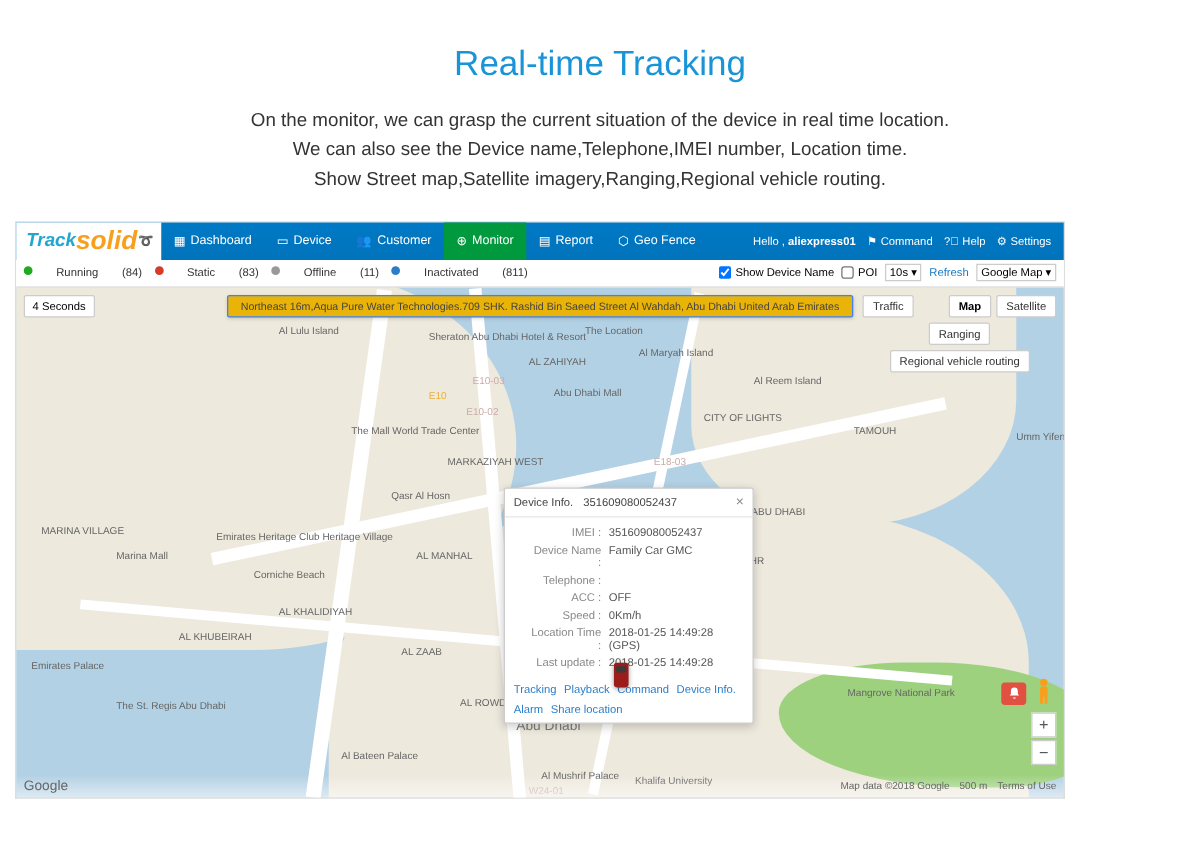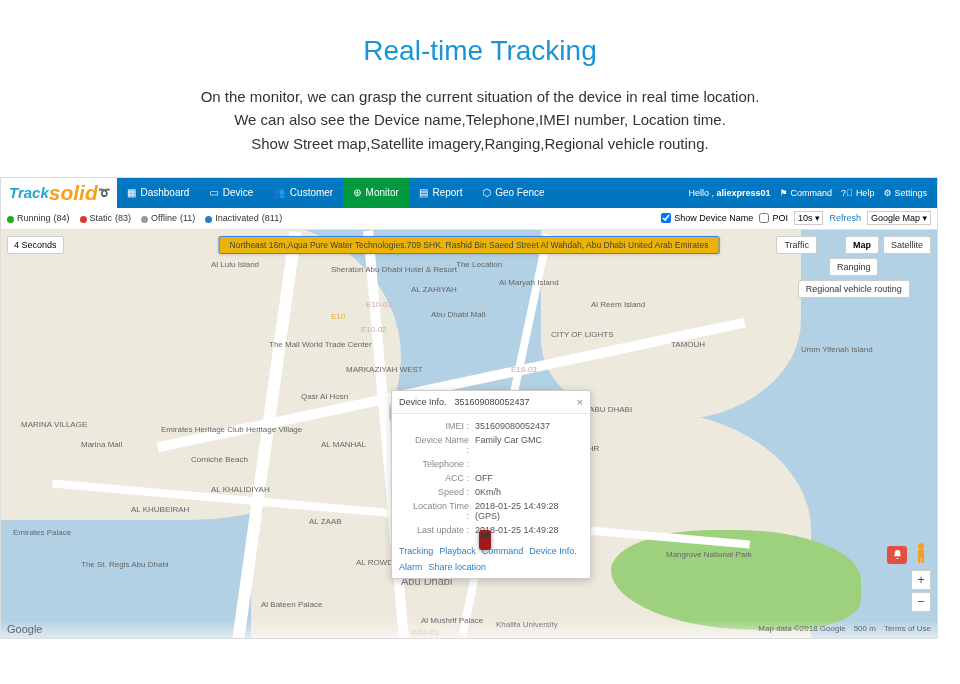--- a/index.html
+++ b/index.html
@@ -1,32 +1,32 @@
 <!DOCTYPE html>
 <html><head>
 <meta charset="utf-8">
 <style>
   *{margin:0;padding:0;box-sizing:border-box;font-family:Arial,Helvetica,sans-serif}
   body{background:#fff;width:960px;height:684px;overflow:hidden}
   .page-title{color:#1994d7;font-size:28px;font-weight:400;text-align:center;padding:35px 0 18px}
   .page-desc{color:#333;font-size:15px;text-align:center;line-height:1.55;padding:0 60px 22px}
-  .app{position:relative;width:938px;border:1px solid #ddd}
+  .app{position:relative;width:840px;margin-left:12px;border:1px solid #ddd}
   .topbar{display:flex;height:30px;background:linear-gradient(180deg,#0079c5 0%,#0173bb 100%);color:#fff;font-size:10px;align-items:center}
   .logo-box{background:#fff;height:30px;width:116px;display:flex;align-items:center;padding-left:8px}
   .logo-track{color:#22a6d0;font-size:15px;font-style:italic;font-weight:700}
   .logo-solid{color:#f7a01e;font-size:21px;font-style:italic;font-weight:700}
   .logo-swoosh{color:#f7a01e;font-size:10px;margin-left:1px}
   .nav{display:flex;height:100%}
   .nav-item{display:flex;align-items:center;padding:0 10px;gap:4px;cursor:pointer;font-size:10px}
   .nav-item.active{background:#00993e}
   .nav-icon{font-size:10px}
   .topbar-right{margin-left:auto;display:flex;align-items:center;gap:9px;padding-right:10px;font-size:9px}
   .topbar-cmd{display:flex;align-items:center;gap:3px;cursor:pointer}
   .statusbar{display:flex;align-items:center;height:22px;background:#fff;font-size:9px;padding:0 6px;gap:10px;border-bottom:1px solid #e0e0e0}
-  .status-item{display:flex;align-items:flex-end;gap:3px;color:#333}
+  .status-item{display:flex;align-items:flex-start;gap:19px;color:#333}
   .dot{width:7px;height:7px;border-radius:50%;display:inline-block}
   .dot-green{background:#1faa1f}
   .dot-red{background:#d43b2a}
   .dot-grey{background:#999}
   .dot-blue{background:#2a7ec9}
   .statusbar-right{margin-left:auto;display:flex;align-items:center;gap:6px}
   .chk{display:flex;align-items:center;gap:3px}
   .chk input{width:10px;height:10px}
   .sel{font-size:9px;border:1px solid #ccc;padding:1px 3px;background:#fff}
   .refresh{color:#1a7bc4;cursor:pointer}

